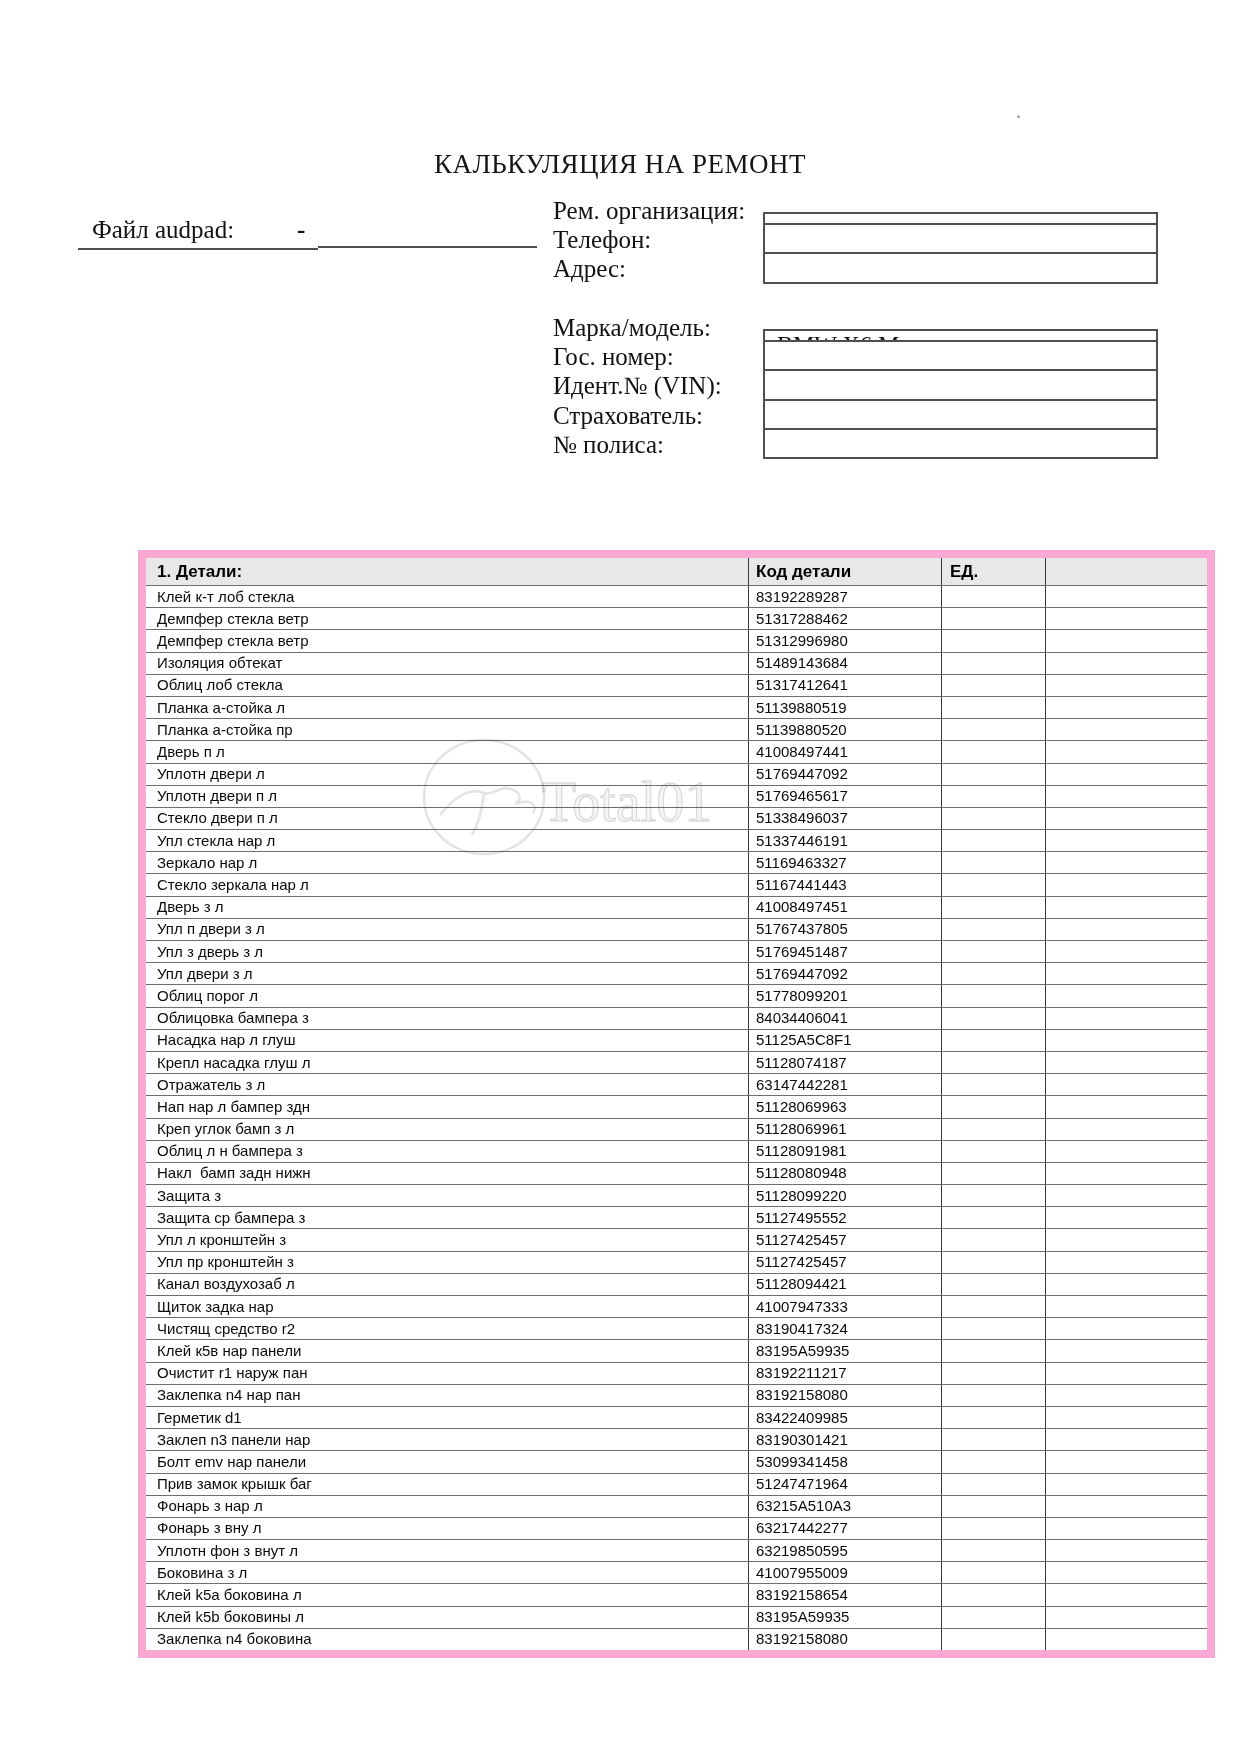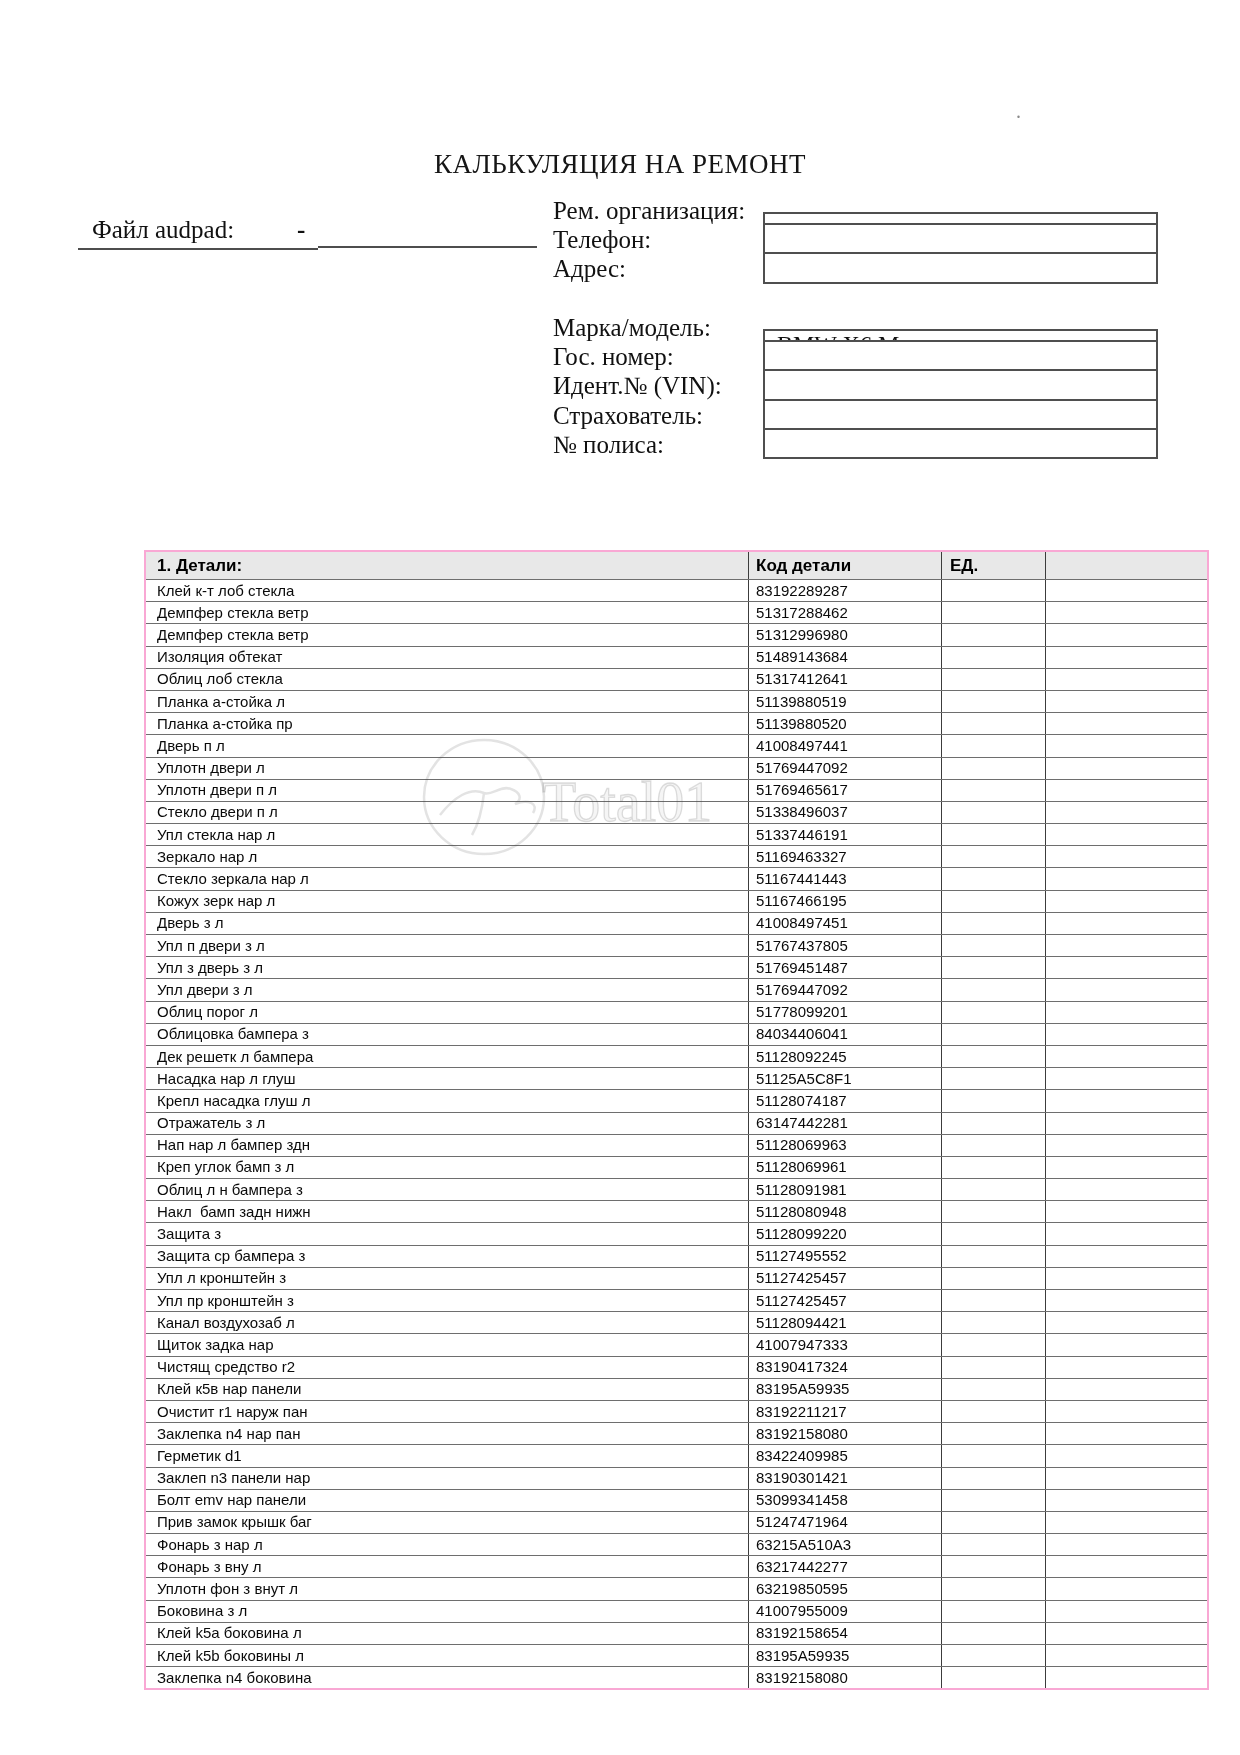--- a/index.html
+++ b/index.html
@@ -75,25 +75,25 @@
     background: #fff;
     font-size: 24px;
     line-height: 27px;
     padding-left: 12px;
     box-sizing: border-box;
   }
   .form-row:first-child .form-box { margin-top: 16px; }
 
   table.parts {
     position: absolute;
-    left: 144px; top: 550px;
+    left: 138px; top: 550px;
     width: 1032px;
     border-collapse: collapse;
     table-layout: fixed;
-    border: 2px solid #f9a8d4;
+    border: 8px solid #f9a8d4;
     font-family: "Liberation Sans", "DejaVu Sans", sans-serif;
   }
   table.parts th, table.parts td {
     border-left: 1px solid #3c3c3c;
     border-right: 1px solid #3c3c3c;
     border-top: 1px solid #6e6e6e;
     border-bottom: 1px solid #6e6e6e;
     overflow: hidden;
     vertical-align: middle;
     padding: 0;
@@ -262,26 +262,20 @@
           <td class="col-unit"></td>
           <td class="col-extra"></td>
         </tr>
         <tr>
           <td class="col-name">Стекло зеркала нар л</td>
           <td class="col-code">51167441443</td>
           <td class="col-unit"></td>
           <td class="col-extra"></td>
         </tr>
         <tr>
-          <td class="col-name">Кожух зерк нар л</td>
-          <td class="col-code">51167466195</td>
-          <td class="col-unit"></td>
-          <td class="col-extra"></td>
-        </tr>
-        <tr>
           <td class="col-name">Дверь з л</td>
           <td class="col-code">41008497451</td>
           <td class="col-unit"></td>
           <td class="col-extra"></td>
         </tr>
         <tr>
           <td class="col-name">Упл п двери з л</td>
           <td class="col-code">51767437805</td>
           <td class="col-unit"></td>
           <td class="col-extra"></td>
@@ -300,26 +294,20 @@
         </tr>
         <tr>
           <td class="col-name">Облиц порог л</td>
           <td class="col-code">51778099201</td>
           <td class="col-unit"></td>
           <td class="col-extra"></td>
         </tr>
         <tr>
           <td class="col-name">Облицовка бампера з</td>
           <td class="col-code">84034406041</td>
-          <td class="col-unit"></td>
-          <td class="col-extra"></td>
-        </tr>
-        <tr>
-          <td class="col-name">Дек решетк л бампера</td>
-          <td class="col-code">51128092245</td>
           <td class="col-unit"></td>
           <td class="col-extra"></td>
         </tr>
         <tr>
           <td class="col-name">Насадка нар л глуш</td>
           <td class="col-code">51125A5C8F1</td>
           <td class="col-unit"></td>
           <td class="col-extra"></td>
         </tr>
         <tr>

